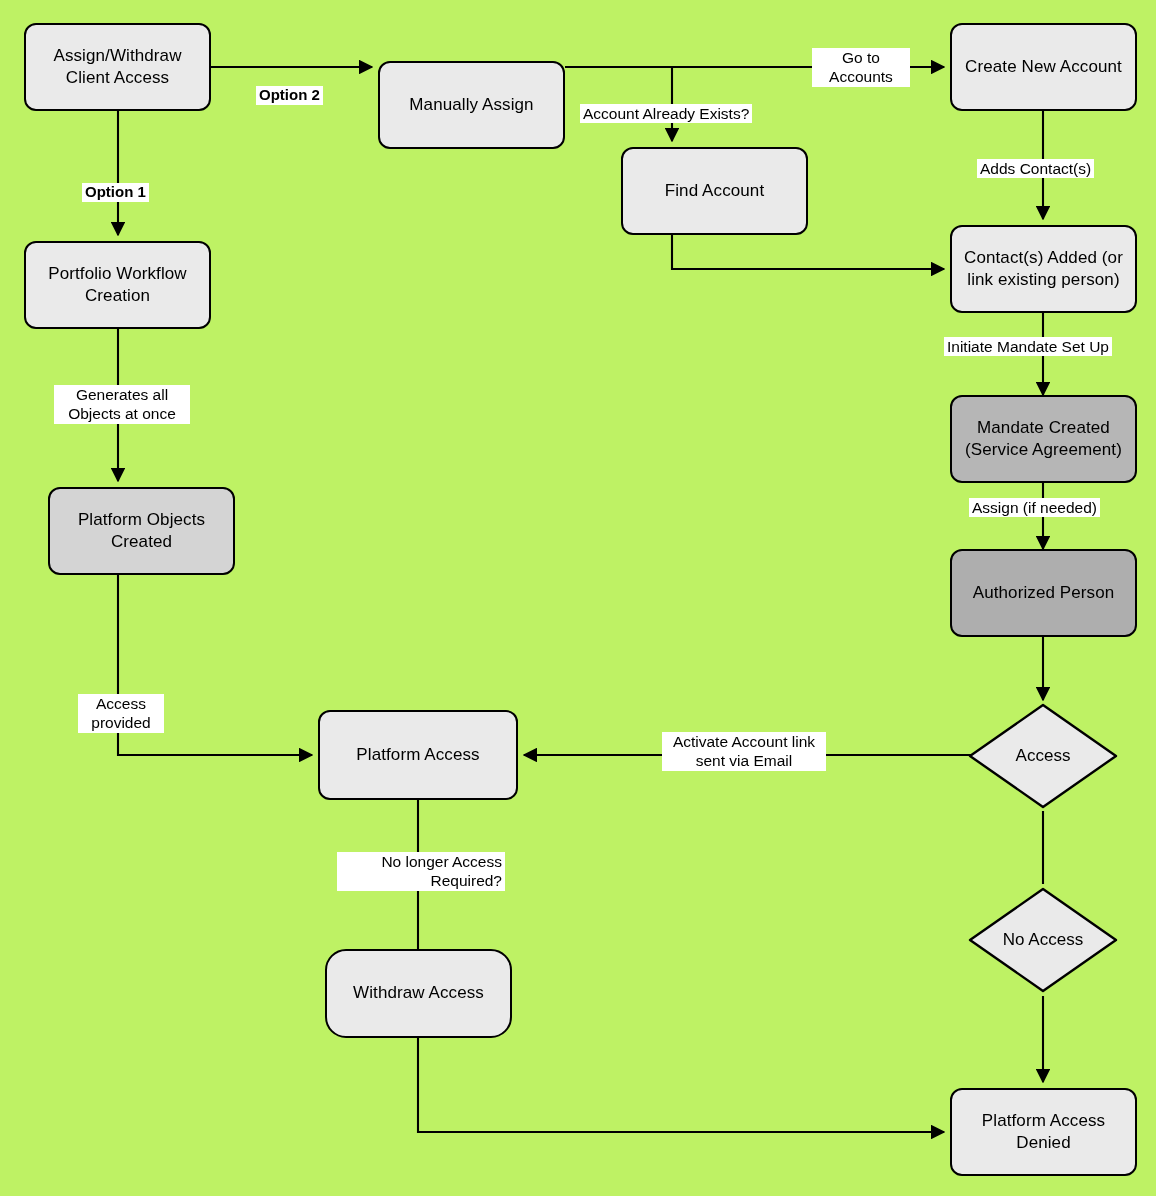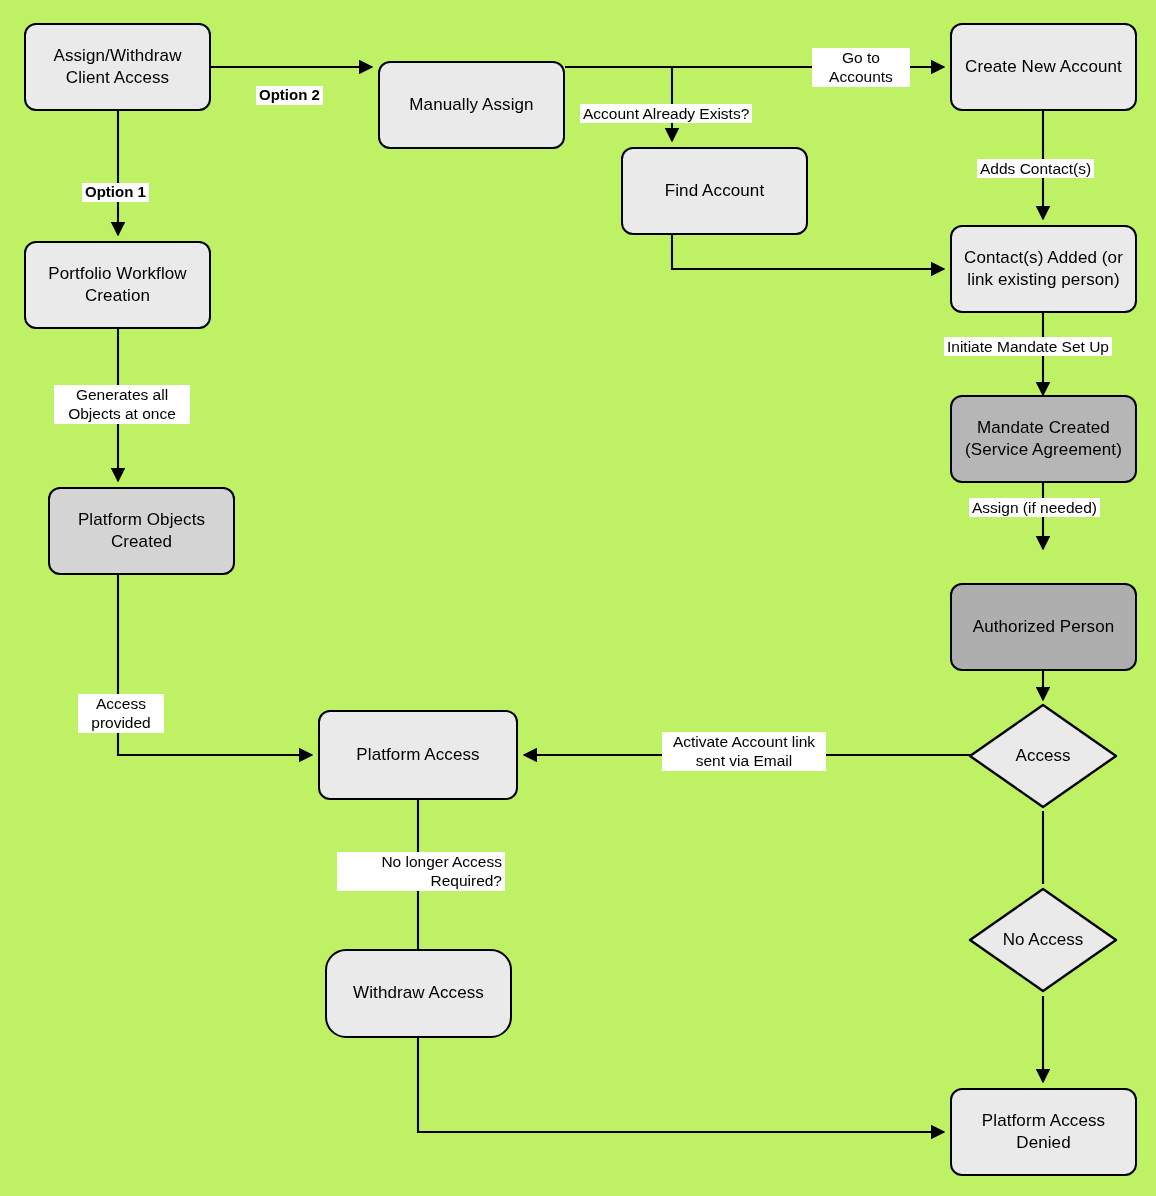--- a/index.html
+++ b/index.html
@@ -158,21 +158,21 @@
   <div class="node shade-mid" style="left:24px; top:487px; width:187px; height:88px;">
     <span style="white-space:pre-line">Platform Objects
 Created</span>
   </div>
 
   <div class="node shade-dark" style="left:950px; top:395px; width:187px; height:88px;align-items:center;">
     <span style="white-space:pre-line">Mandate Created
 (Service Agreement)</span>
   </div>
 
-  <div class="node shade-darker" style="left:950px; top:549px; width:187px; height:88px;margin-top:34px;">
+  <div class="node shade-darker" style="left:950px; top:549px; width:187px; height:88px;">
     <span style="white-space:pre-line">Authorized Person</span>
   </div>
 
   <div class="node" style="left:318px; top:710px; width:200px; height:90px;">
     <span style="white-space:pre-line">Platform Access</span>
   </div>
 
   <div class="diamond" style="left:965px; top:700px; width:156px; height:112px;">
     <svg class="dshape" viewBox="0 0 156 112" xmlns="http://www.w3.org/2000/svg">
       <path d="M 78 5 L 151 56 L 78 107 L 5 56 Z" fill="#eaeaea" stroke="#000000" stroke-width="2.4" stroke-linejoin="round"></path>

